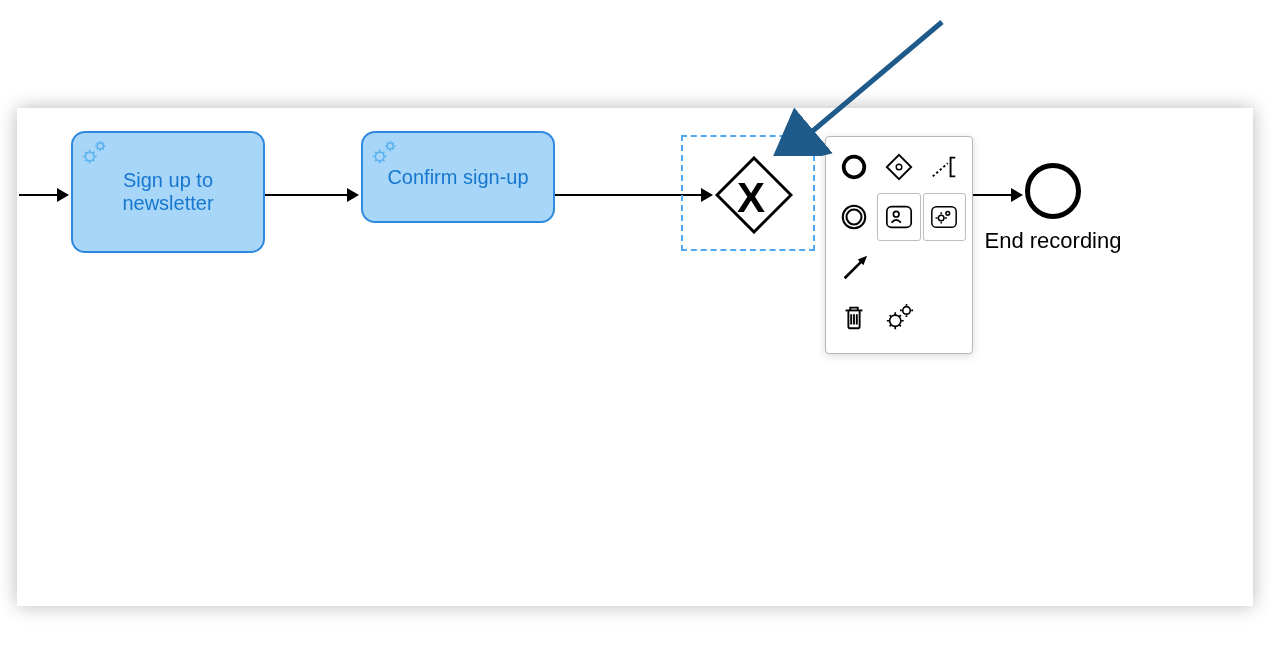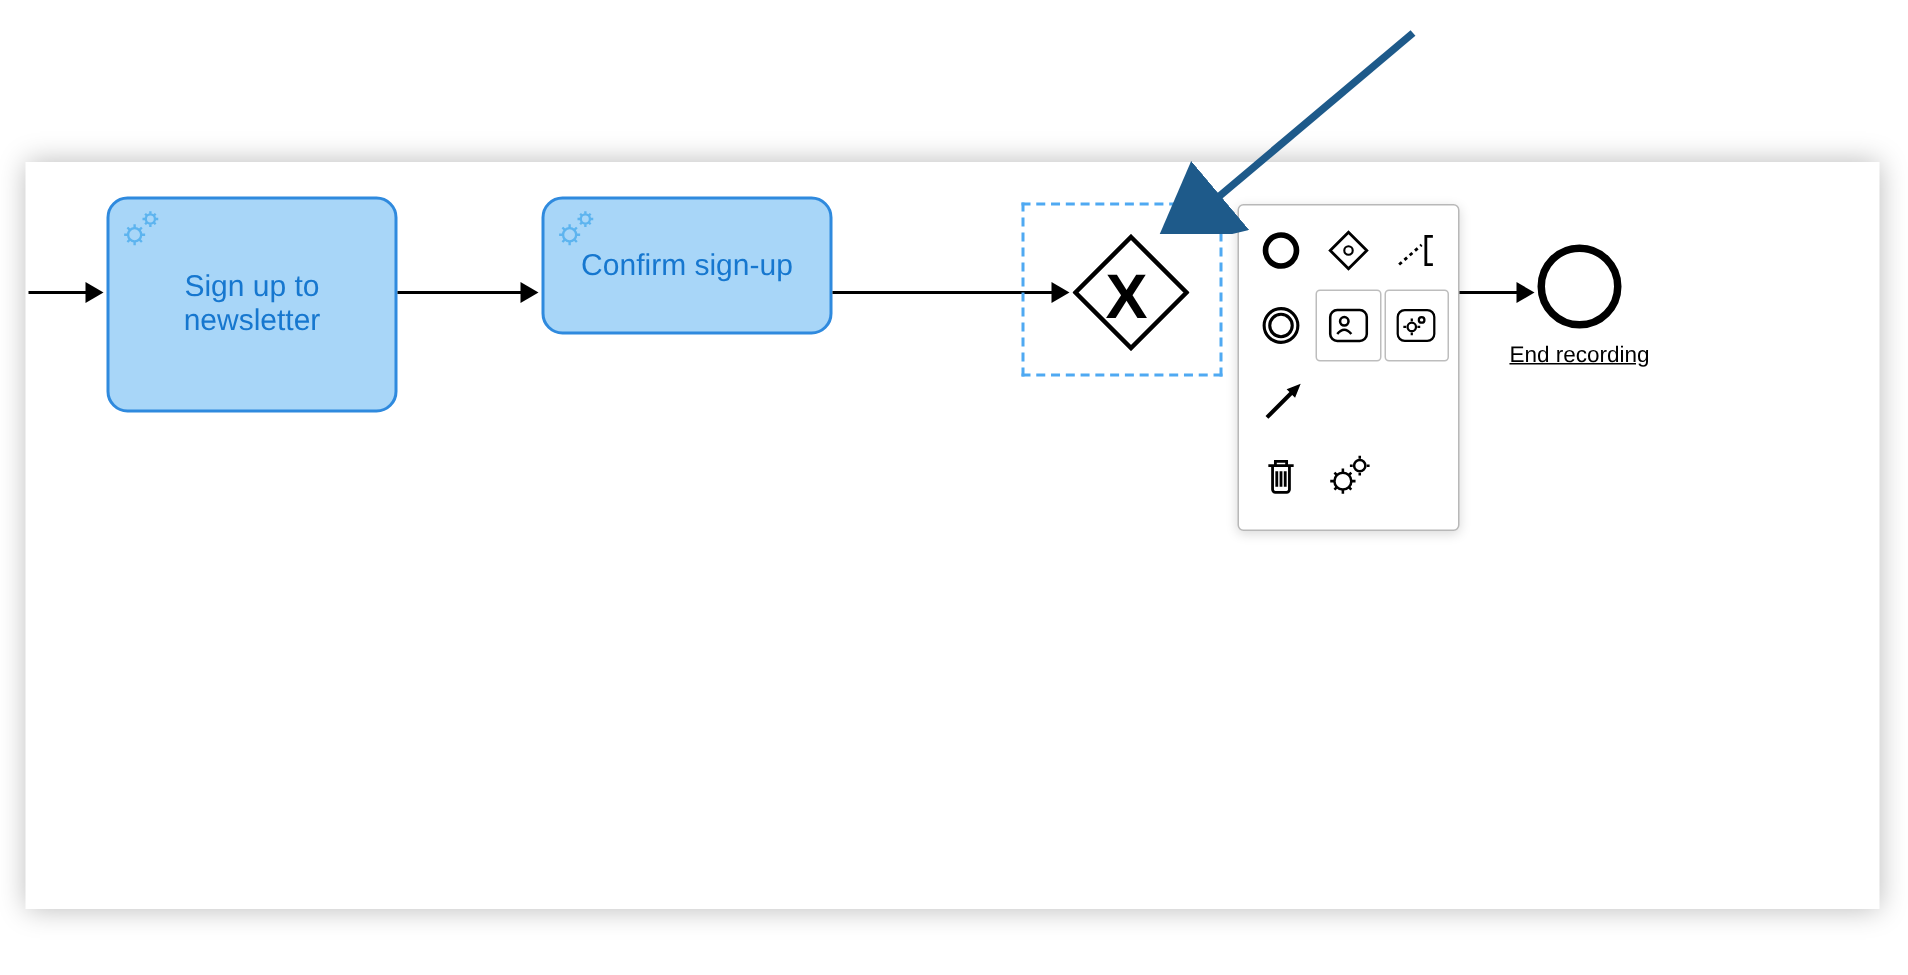--- a/index.html
+++ b/index.html
@@ -98,23 +98,22 @@
     height: 56px;
     border: 5px solid #000;
     border-radius: 50%;
   }
   .end-event-label {
     position: absolute;
     left: 966px;
     top: 120px;
     width: 140px;
     text-align: center;
-    font-size: 15px;
+    font-size: 22px;
     color: #000;
-    text-decoration: underline;
   }
   .arrow-line {
     position: absolute;
     height: 2px;
     background: #000;
   }
   .arrow-head {
     position: absolute;
     width: 0; height: 0;
     border-top: 7px solid transparent;
@@ -131,21 +130,21 @@
   }
 </style>
 </head>
 <body>
 
 <div class="canvas-frame">
 
   <div class="arrow-line" style="left:2px; top:86px; width:40px;"></div>
   <div class="arrow-head" style="left:40px; top:80px;"></div>
 
-  <div class="task-node" style="left:54px; top:23px; width:194px; height:144px;">
+  <div class="task-node" style="left:54px; top:23px; width:194px; height:122px;">
     <span class="task-icon">
       <svg viewBox="0 0 32 32" fill="none" stroke="currentColor" stroke-width="1.8">
         <circle cx="10" cy="20" r="5"></circle>
         <path d="M10 12v3 M10 25v3 M2 20h3 M15 20h3 M4.5 14.5l2 2 M15.5 25.5l-2-2 M4.5 25.5l2-2 M15.5 14.5l-2 2"></path>
         <circle cx="22" cy="8" r="3.5"></circle>
         <path d="M22 2v2 M22 12v2 M16 8h2 M26 8h2 M18 4l1.4 1.4 M26 12l-1.4-1.4 M18 12l1.4-1.4 M26 4l-1.4 1.4"></path>
       </svg>
     </span>
     <span style="white-space:pre-line;">Sign up to
 newsletter</span>

